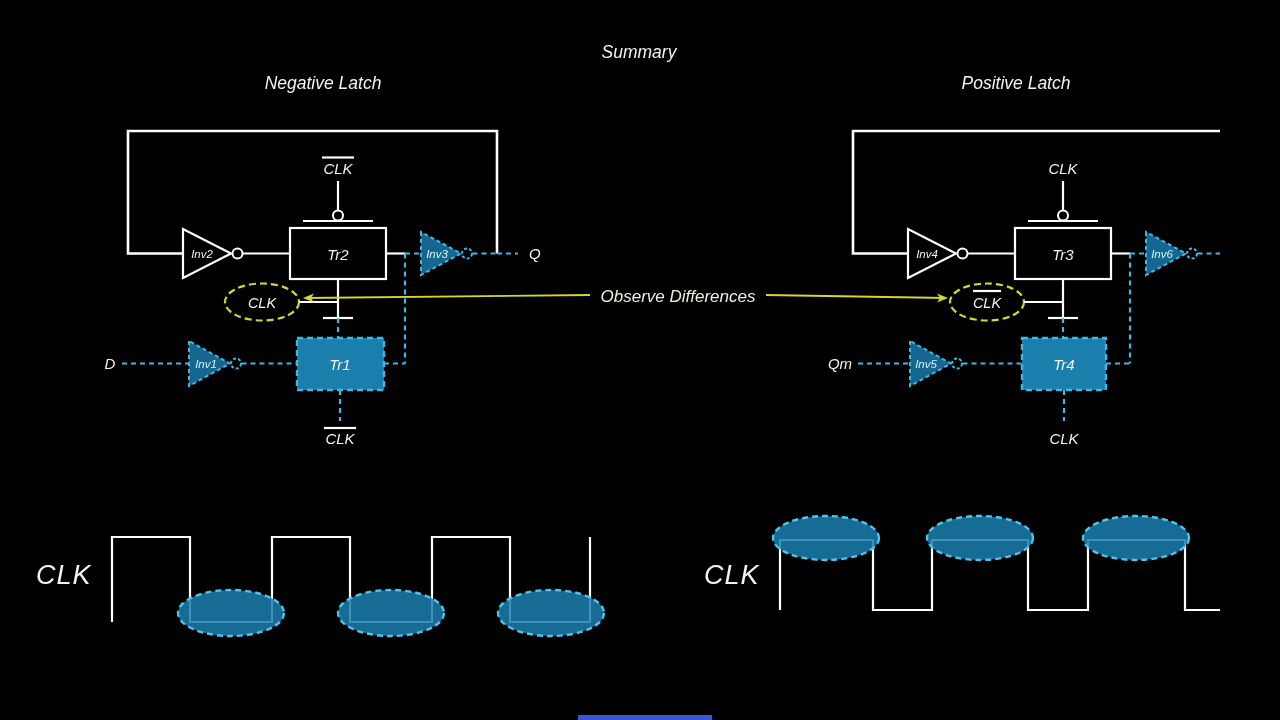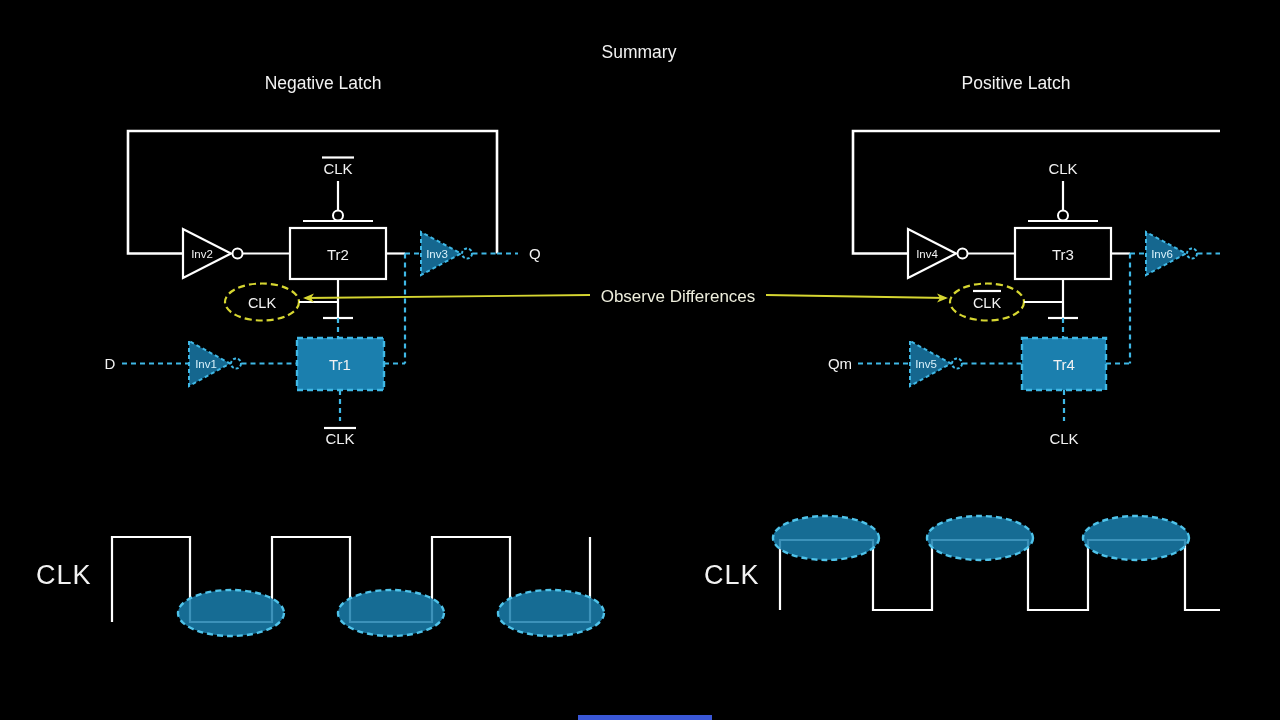--- a/index.html
+++ b/index.html
@@ -1,16 +1,16 @@
 <!DOCTYPE html>
 <html><head>
 <meta charset="utf-8">
 <style>
   html,body{margin:0;padding:0;background:#000;}
-  .stage{width:1220px;height:720px;position:relative;background:#000;overflow:hidden;}
+  .stage{width:1220px;height:720px;position:relative;background:#000;overflow:hidden;font-style:italic;}
   svg{display:block;}
   .txt{font-family:"Liberation Sans",sans-serif;fill:#f2f2f2;}
   .txt-sm{font-size:11.5px;}
   .txt-md{font-size:15px;}
   .txt-lg{font-size:17.5px;}
   .txt-wave{font-size:27px;letter-spacing:1px;}
   .txt-cyan{fill:#d8f1fb;}
   .annot{font-size:17px;fill:#eeeedd;}
   .wire{stroke:#ffffff;stroke-width:2.2;fill:none;}
   .wire-thick{stroke-width:2.6;}

